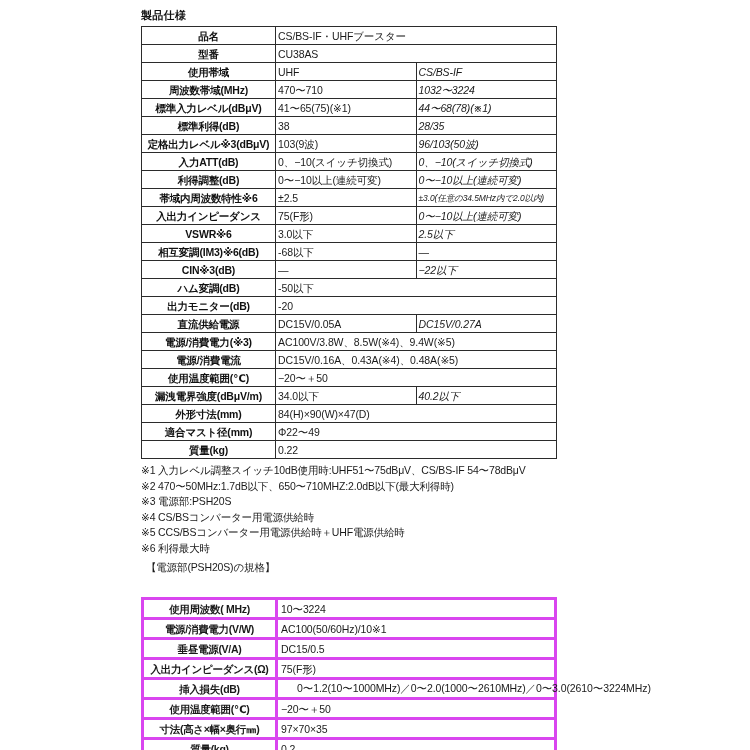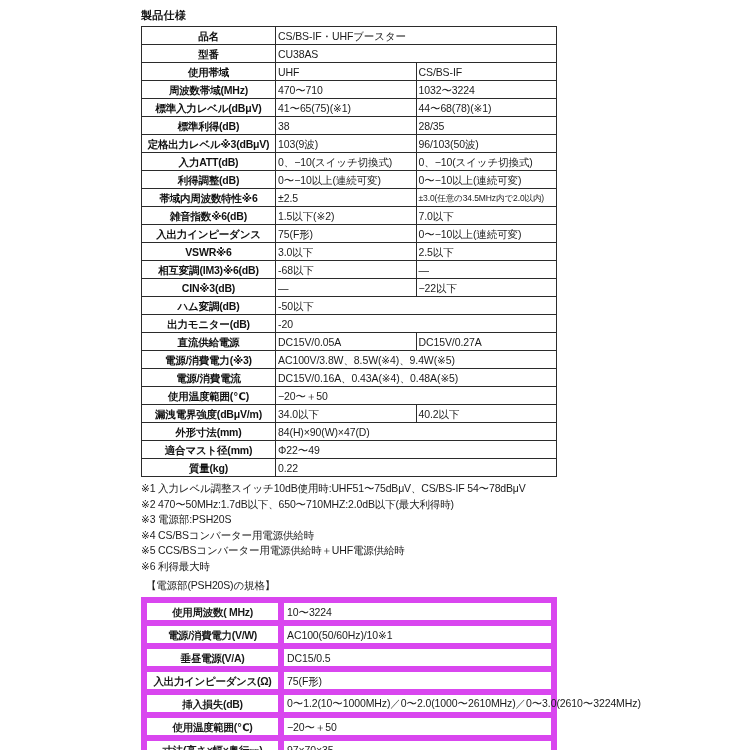--- a/index.html
+++ b/index.html
@@ -63,21 +63,21 @@
   }
 
   td.val {
     text-align: left;
     padding-left: 3px;
     letter-spacing: -0.1px;
     color: #1a1a1a;
   }
 
   td.col-a { width: 138px; margin-top: 25px; }
-  td.col-b { width: 149px; }
+  td.col-b { width: 149px; font-style: italic; }
 
   .notes {
     margin-top: 4px;
     font-size: 10.5px;
     line-height: 15.5px;
     color: #1a1a1a;
     letter-spacing: -0.15px;
     white-space: nowrap;
   }
 
@@ -96,21 +96,21 @@
 
   table.spec2 {
     border-collapse: collapse;
     table-layout: fixed;
     width: 416px;
     font-size: 10.5px;
     line-height: 12px;
   }
 
   table.spec2 td {
-    border: 6px solid #d946ef;
+    border: 3px solid #d946ef;
     padding: 0 2px;
     height: 17px;
     vertical-align: middle;
     white-space: nowrap;
   }
 
   table.spec2 td.label2 {
     width: 127px;
     text-align: center;
     font-weight: bold;
@@ -122,21 +122,21 @@
     padding-left: 3px;
     letter-spacing: -0.1px;
     overflow: visible;
   }
 
   .overflow-cell {
     position: relative;
   }
   .overflow-cell span {
     position: absolute;
-    left: 3px;
+    left: 19px;
     top: 2px;
     white-space: nowrap;
   }
   .tiny {
     font-size: 8.5px;
   }
 </style>
 </head>
 <body>
 
@@ -188,25 +188,20 @@
           </tr>
           <tr>
             <td class="label">利得調整(dB)</td>
             <td class="val col-a">0〜−10以上(連続可変)</td>
             <td class="val col-b">0〜−10以上(連続可変)</td>
           </tr>
           <tr>
             <td class="label">帯域内周波数特性※6</td>
             <td class="val col-a">±2.5</td>
             <td class="val col-b tiny">±3.0(任意の34.5MHz内で2.0以内)</td>
-          </tr>
-          <tr>
-            <td class="label">雑音指数※6(dB)</td>
-            <td class="val col-a">1.5以下(※2)</td>
-            <td class="val col-b">7.0以下</td>
           </tr>
           <tr>
             <td class="label">入出力インピーダンス</td>
             <td class="val col-a">75(F形)</td>
             <td class="val col-b">0〜−10以上(連続可変)</td>
           </tr>
           <tr>
             <td class="label">VSWR※6</td>
             <td class="val col-a">3.0以下</td>
             <td class="val col-b">2.5以下</td>

